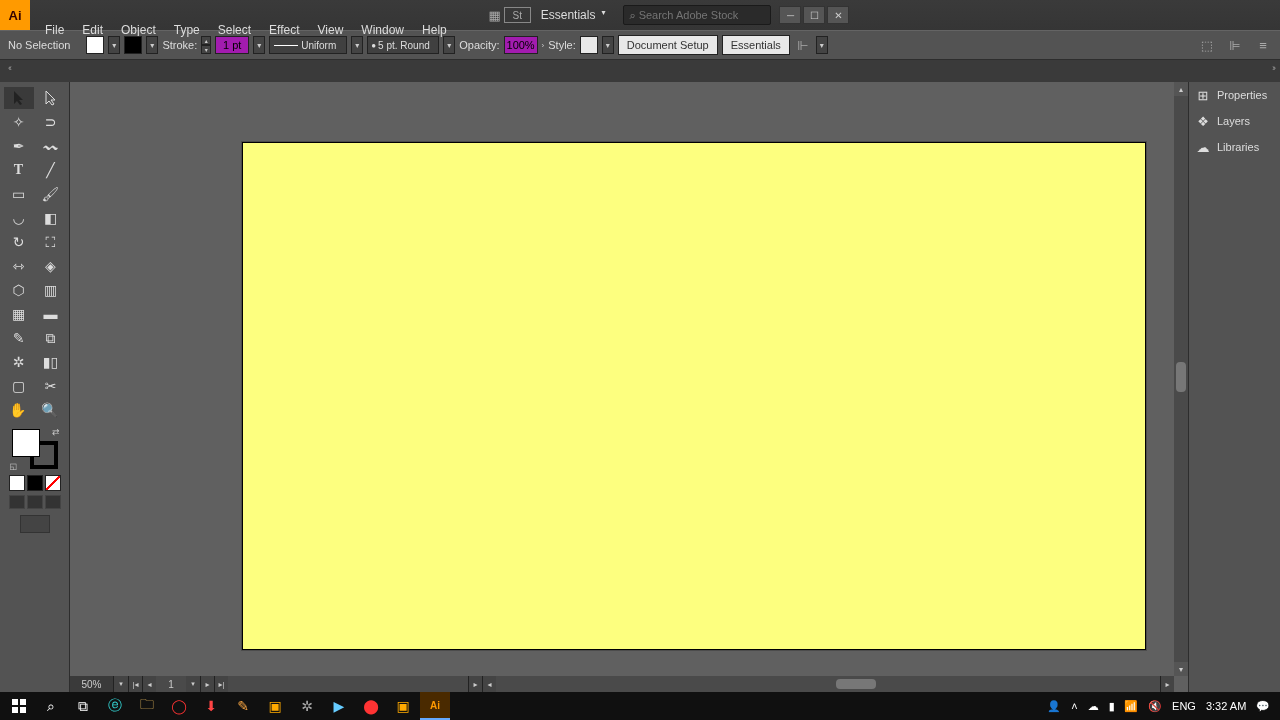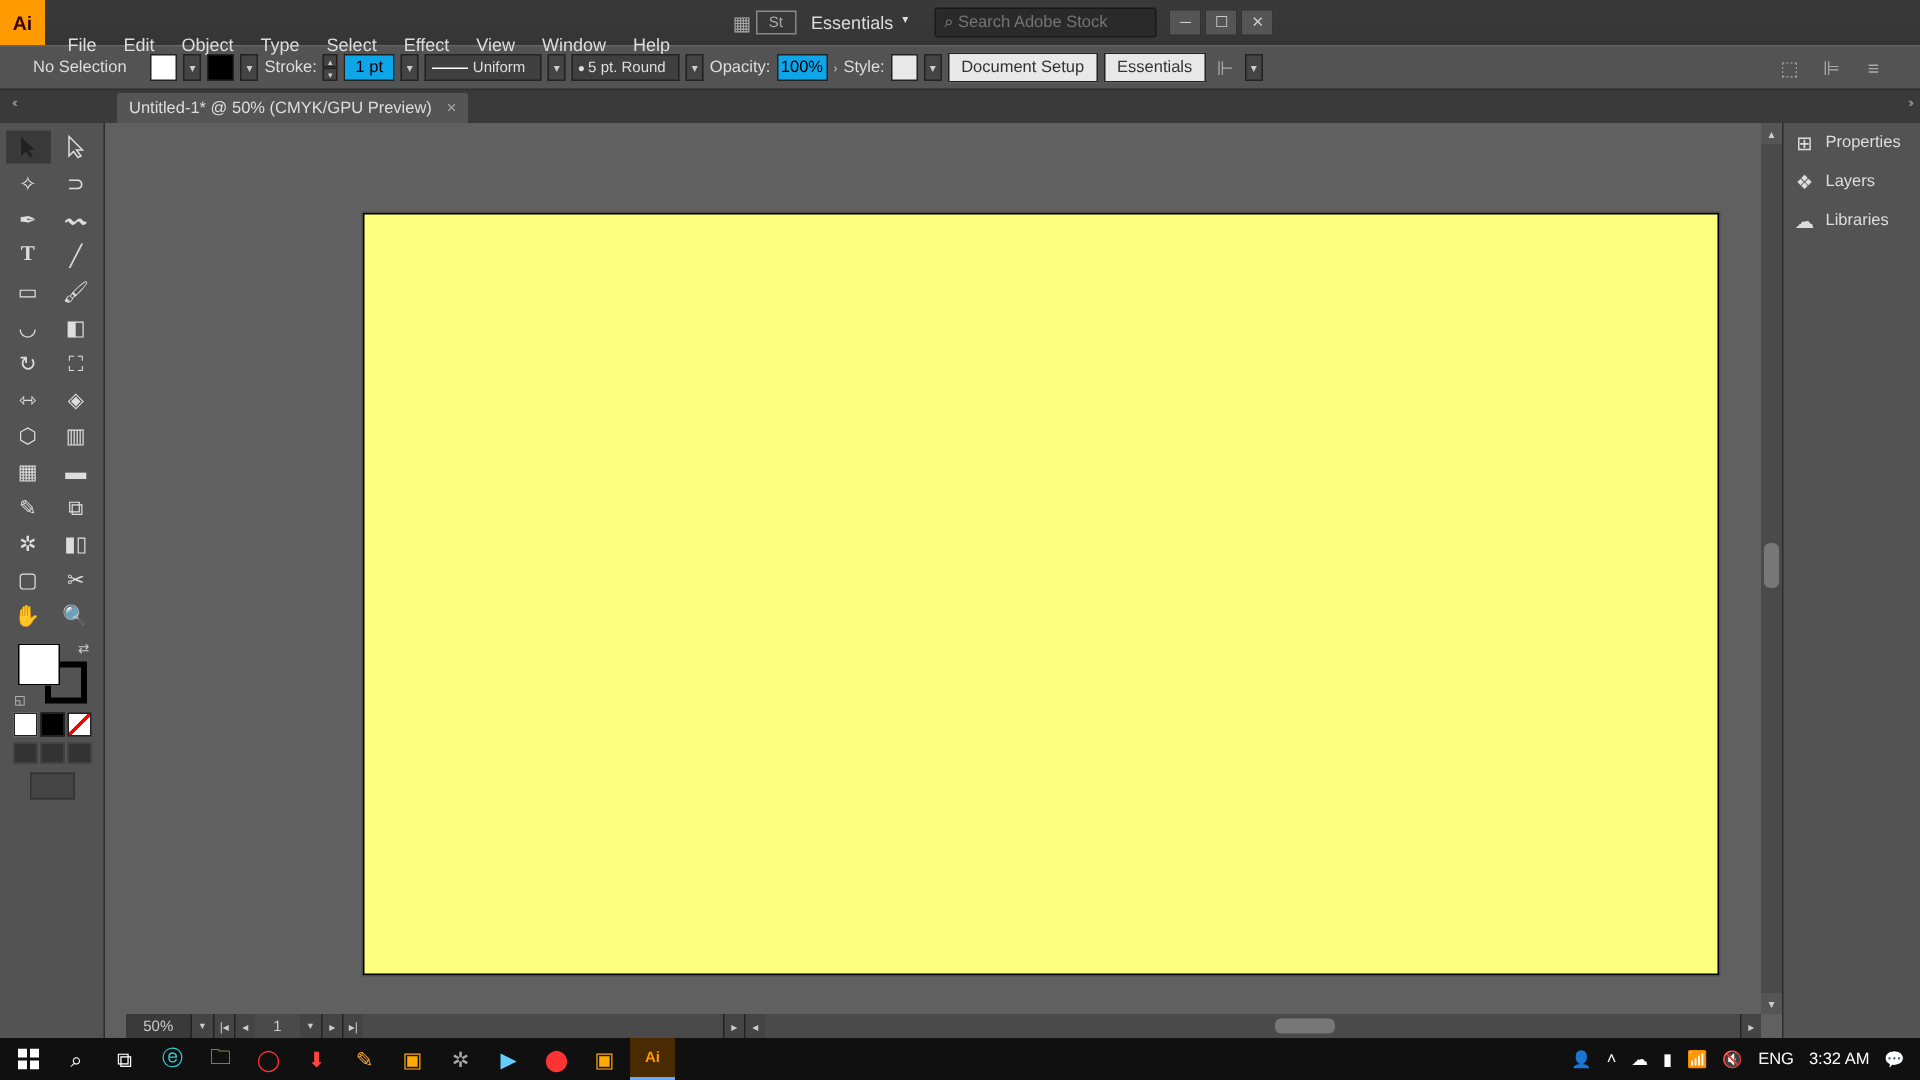--- a/index.html
+++ b/index.html
@@ -13,27 +13,27 @@
 .bandicam { color: #fff; font-weight: bold; font-size: 18px; letter-spacing: 2px; font-family: Arial, sans-serif; }
 .bandicam .www { font-size: 12px; letter-spacing: 1px; margin-right: 2px; }
 .menu-right { display: flex; align-items: center; gap: 8px; padding-right: 4px; }
 .workspace-sel { font-size: 12px; color: #ddd; padding: 3px 10px; display: flex; align-items: flex-start; gap: 6px; }
 .search-box { background: #2a2a2a; border: 1px solid #1a1a1a; height: 20px; width: 148px; display: flex; align-items: center; padding: 0 5px; border-radius: 2px; }
 .search-box input { background: transparent; border: none; color: #aaa; font-size: 11px; width: 100%; outline: none; }
 .win-btns { display: flex; gap: 2px; }
 .win-btn { width: 22px; height: 18px; background: #555; border: 1px solid #333; display: flex; align-items: center; justify-content: center; font-size: 10px; color: #ccc; }
 
 
-.controlbar { height: 30px; background: #535353; border-top: 1px solid #646464; border-bottom: 1px solid #2d2d2d; display: flex; align-items: center; color: #ddd; font-size: 11px; padding: 0 22px; gap: 4px; }
+.controlbar { height: 30px; background: #535353; border-top: 1px solid #646464; border-bottom: 1px solid #2d2d2d; display: flex; align-items: center; color: #ddd; font-size: 11px; padding: 0 8px; gap: 4px; }
 .ctl-label { color: #ddd; white-space: nowrap; }
 .swatch { width: 18px; height: 18px; border: 1px solid #222; background: #fff; }
 .swatch.black { background: #000; }
 .swatch.transp { background: #e8e8e8; }
 .dd-arrow { width: 12px; height: 18px; background: #444; border: 1px solid #222; display: flex; align-items: center; justify-content: center; font-size: 8px; color: #ccc; }
-.num-input { width: 34px; height: 18px; background: #0ea5e9; border: 1px solid #222; color: #000; font-size: 11px; text-align: center; display: flex; align-items: center; justify-content: center; }
+.num-input { width: 34px; height: 18px; background: #a21caf; border: 1px solid #222; color: #000; font-size: 11px; text-align: center; display: flex; align-items: center; justify-content: center; }
 .spin { display: flex; flex-direction: column; }
 .spin div { width: 10px; height: 9px; background: #444; border: 1px solid #222; font-size: 6px; display: flex; align-items: center; justify-content: center; color: #ccc; }
 .profile-box { width: 78px; height: 18px; background: #404040; border: 1px solid #222; display: flex; align-items: center; font-size: 10px; color: #ddd; padding: 0 4px; gap: 3px; }
 .profile-line { width: 24px; height: 1px; background: #fff; }
 .brush-box { width: 72px; height: 18px; background: #404040; border: 1px solid #222; display: flex; align-items: center; font-size: 10px; color: #ddd; padding: 0 3px; gap: 2px; }
 .btn-setup { height: 20px; background: #e8e8e8; border: 1px solid #222; color: #333; font-size: 11px; padding: 0 8px; display: flex; align-items: center; }
 .ctl-right { margin-left: auto; display: flex; gap: 10px; align-items: center; }
 .ctl-icon { width: 18px; height: 18px; color: #aaa; font-size: 13px; display: flex; align-items: center; justify-content: center; }
 
 
@@ -61,21 +61,21 @@
 .mini-sw.red { background: linear-gradient(135deg,#fff 45%, #f00 45%, #f00 55%, #fff 55%); }
 .screen-row { display: flex; gap: 2px; margin-top: 4px; }
 .screen-sw { width: 16px; height: 14px; border: 1px solid #444; background: #333; }
 .docmode { margin-top: 6px; width: 30px; height: 18px; border: 1px solid #333; background: #444; }
 
 .canvas-wrap { flex: 1; background: #606060; position: relative; overflow: hidden; }
 .artboard { position: absolute; left: 172px; top: 60px; width: 904px; height: 508px; background: #fdff7f; border: 1px solid #000; box-shadow: 0 0 0 1px rgba(0,0,0,.2); }
 .vscroll { position: absolute; right: 0; top: 0; bottom: 16px; width: 14px; background: #4a4a4a; }
 .vscroll .thumb { position: absolute; left: 2px; right: 2px; top: 280px; height: 30px; background: #777; border-radius: 4px; }
 .vscroll .arr { position: absolute; left: 0; right: 0; height: 14px; background: #555; display: flex; align-items: center; justify-content: center; font-size: 8px; color: #ccc; }
-.hscroll { position: absolute; left: 14px; right: 14px; bottom: 0; height: 16px; background: #4a4a4a; display: flex; align-items: center; font-size: 10px; color: #ccc; }
+.hscroll { position: absolute; left: 0; right: 14px; bottom: 0; height: 16px; background: #4a4a4a; display: flex; align-items: center; font-size: 10px; color: #ccc; }
 .hs-zoom { width: 44px; text-align: center; background: #3a3a3a; height: 100%; display: flex; align-items: center; justify-content: center; border-right: 1px solid #222; }
 .hs-dd { width: 14px; height: 100%; background: #444; display: flex; align-items: center; justify-content: center; font-size: 7px; }
 .hs-nav { width: 14px; height: 100%; background: #444; border-left: 1px solid #222; display: flex; align-items: center; justify-content: center; font-size: 8px; }
 .hs-art { width: 30px; text-align: center; }
 .hs-tool { flex: 0 0 240px; text-align: left; margin-top: 32px; }
 .hs-track { flex: 1; position: relative; height: 100%; }
 .hs-thumb { position: absolute; top: 3px; bottom: 3px; left: 340px; width: 40px; background: #777; border-radius: 4px; }
 
 
 .rightdock { width: 92px; background: #535353; border-left: 1px solid #2d2d2d; }
@@ -162,24 +162,20 @@
   <div class="dd-arrow">▾</div>
   <div class="ctl-right">
     <div class="ctl-icon">⬚</div>
     <div class="ctl-icon">⊫</div>
     <div class="ctl-icon">≡</div>
   </div>
 </div>
 
 <div class="tabbar">
   <div class="dbl-arrow">‹‹</div>
-  <div class="tab">
-    <span>Untitled-1* @ 50% (CMYK/GPU Preview)</span>
-    <span class="close">×</span>
-  </div>
   <div class="right-dbl-arrow">››</div>
 </div>
 
 <div class="main">
 
   <div class="toolbox">
     <div class="tool-grid">
       <div class="tool sel">
           <svg width="14" height="16">
             <path d="M2 1 L2 14 L5 11 L8 15 L10 14 L7 10 L11 10 Z" fill="#222"></path>

